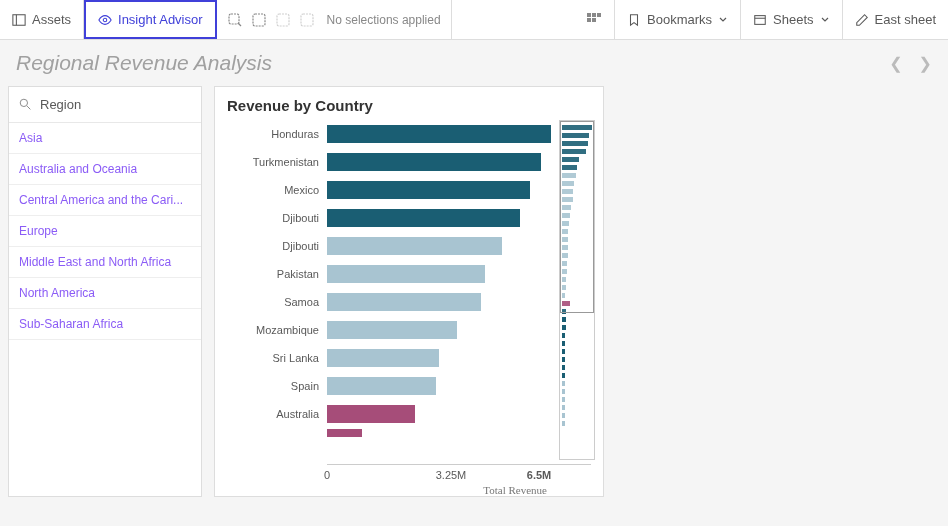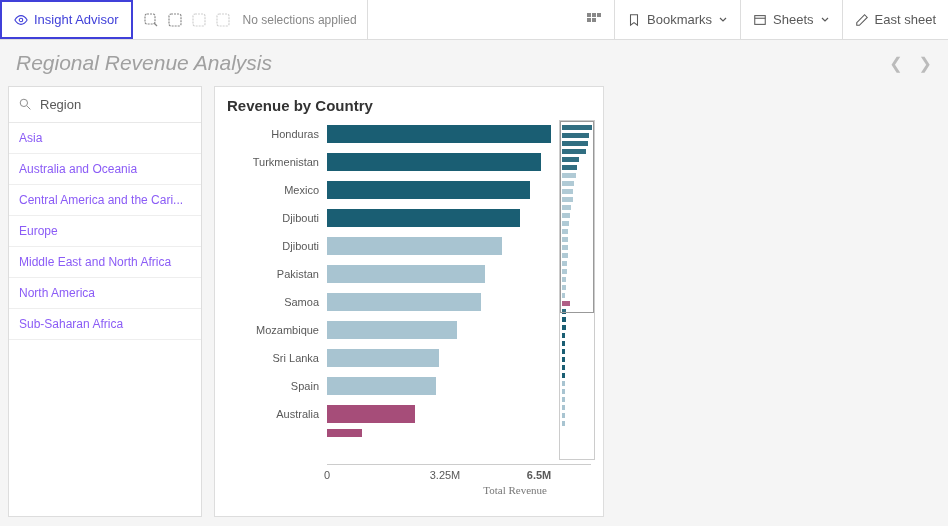--- a/index.html
+++ b/index.html
@@ -19,21 +19,21 @@
 .title-row { height: 46px; display: flex; align-items: center; padding: 0 16px; }
 .page-title { font-size: 21px; color: #a0a0a0; font-weight: 400; font-style: italic; }
 .nav-arrows { margin-left: auto; display: flex; gap: 16px; color: #bbb; }
 .nav-arrow { cursor: pointer; font-size: 16px; }
 
 .content { display: flex; gap: 12px; padding: 0 8px; }
 .filter-panel { width: 194px; background: #fff; border: 1px solid #ddd; }
 .filter-header { display: flex; align-items: center; gap: 8px; padding: 10px 10px; border-bottom: 1px solid #e8e8e8; font-size: 13px; color: #595959; }
 .filter-item { padding: 8px 10px; border-bottom: 1px solid #eee; font-size: 12px; color: #8b5cf6; cursor: pointer; white-space: nowrap; overflow: hidden; text-overflow: ellipsis; }
 
-.chart-panel { width: 390px; background: #fff; border: 1px solid #ddd; padding: 10px 12px 20px 12px; position: relative; }
+.chart-panel { width: 390px; background: #fff; border: 1px solid #ddd; padding: 10px 12px 0 12px; position: relative; }
 .chart-title { font-size: 15px; font-weight: 600; color: #333; margin-bottom: 6px; }
 .chart-area { display: flex; height: 340px; }
 .main-chart { flex: 1; position: relative; padding-left: 100px; }
 .bar-row { height: 28px; display: flex; align-items: center; position: relative; }
 .bar-label { position: absolute; left: -100px; width: 96px; text-align: right; font-size: 11px; color: #595959; padding-right: 4px; }
 .bar { height: 18px; }
 .mini-chart { width: 36px; border: 1px solid #ccc; margin-left: 8px; display: flex; flex-direction: column; position: relative; }
 .mini-inner { padding: 4px 2px; }
 .mini-bar { height: 5px; margin-bottom: 3px; }
 .mini-bar.dark { background: #1a5e73; }
@@ -45,20 +45,27 @@
 .x-tick { position: absolute; font-size: 11px; color: #595959; top: 4px; transform: translateX(-50%); }
 .axis-label { text-align: right; font-size: 11px; color: #777; margin-left: 100px; margin-right: 44px; font-family: Liberation Serif, serif; }
 
 .small-icon { width: 14px; height: 14px; }
 </style>
 </head>
 <body>
 
 <div class="toolbar">
   <div class="toolbar-left">
+    <div class="toolbar-btn">
+      <svg class="small-icon" viewBox="0 0 16 16">
+          <rect x="1" y="2" width="14" height="12" fill="none" stroke="#595959" stroke-width="1.2"></rect>
+          <line x1="5" y1="2" x2="5" y2="14" stroke="#595959" stroke-width="1.2"></line>
+        </svg>
+      <span>Assets</span>
+    </div>
     <div class="toolbar-btn active">
       <svg class="small-icon" viewBox="0 0 16 16">
           <path d="M8 3 C4 3 1 8 1 8 s3 5 7 5 7-5 7-5-3-5-7-5z" fill="none" stroke="#4040d9" stroke-width="1.2"></path>
           <circle cx="8" cy="8" r="2" fill="none" stroke="#4040d9" stroke-width="1.2"></circle>
         </svg>
       <span>Insight Advisor</span>
     </div>
     <div class="selection-group">
       <span class="sel-icon">
           <svg width="16" height="16" viewBox="0 0 16 16">
@@ -241,18 +248,18 @@
             <div class="mini-bar light" style="width: 3px;"></div>
             <div class="mini-bar light" style="width: 3px;"></div>
             <div class="mini-bar light" style="width: 3px;"></div>
             <div class="mini-bar light" style="width: 3px;"></div>
           </div>
         <div class="mini-highlight"></div>
       </div>
     </div>
     <div class="x-axis" id="x-axis">
         <div class="x-tick" style="left: 0px;">0</div>
-        <div class="x-tick" style="left: 118px;">3.25M</div>
+        <div class="x-tick" style="left: 124px;">3.25M</div>
         <div class="x-tick" style="left: 212px; font-weight: bold;">6.5M</div>
       </div>
     <div class="axis-label">Total Revenue</div>
   </div>
 </div>
 
 </body></html>

